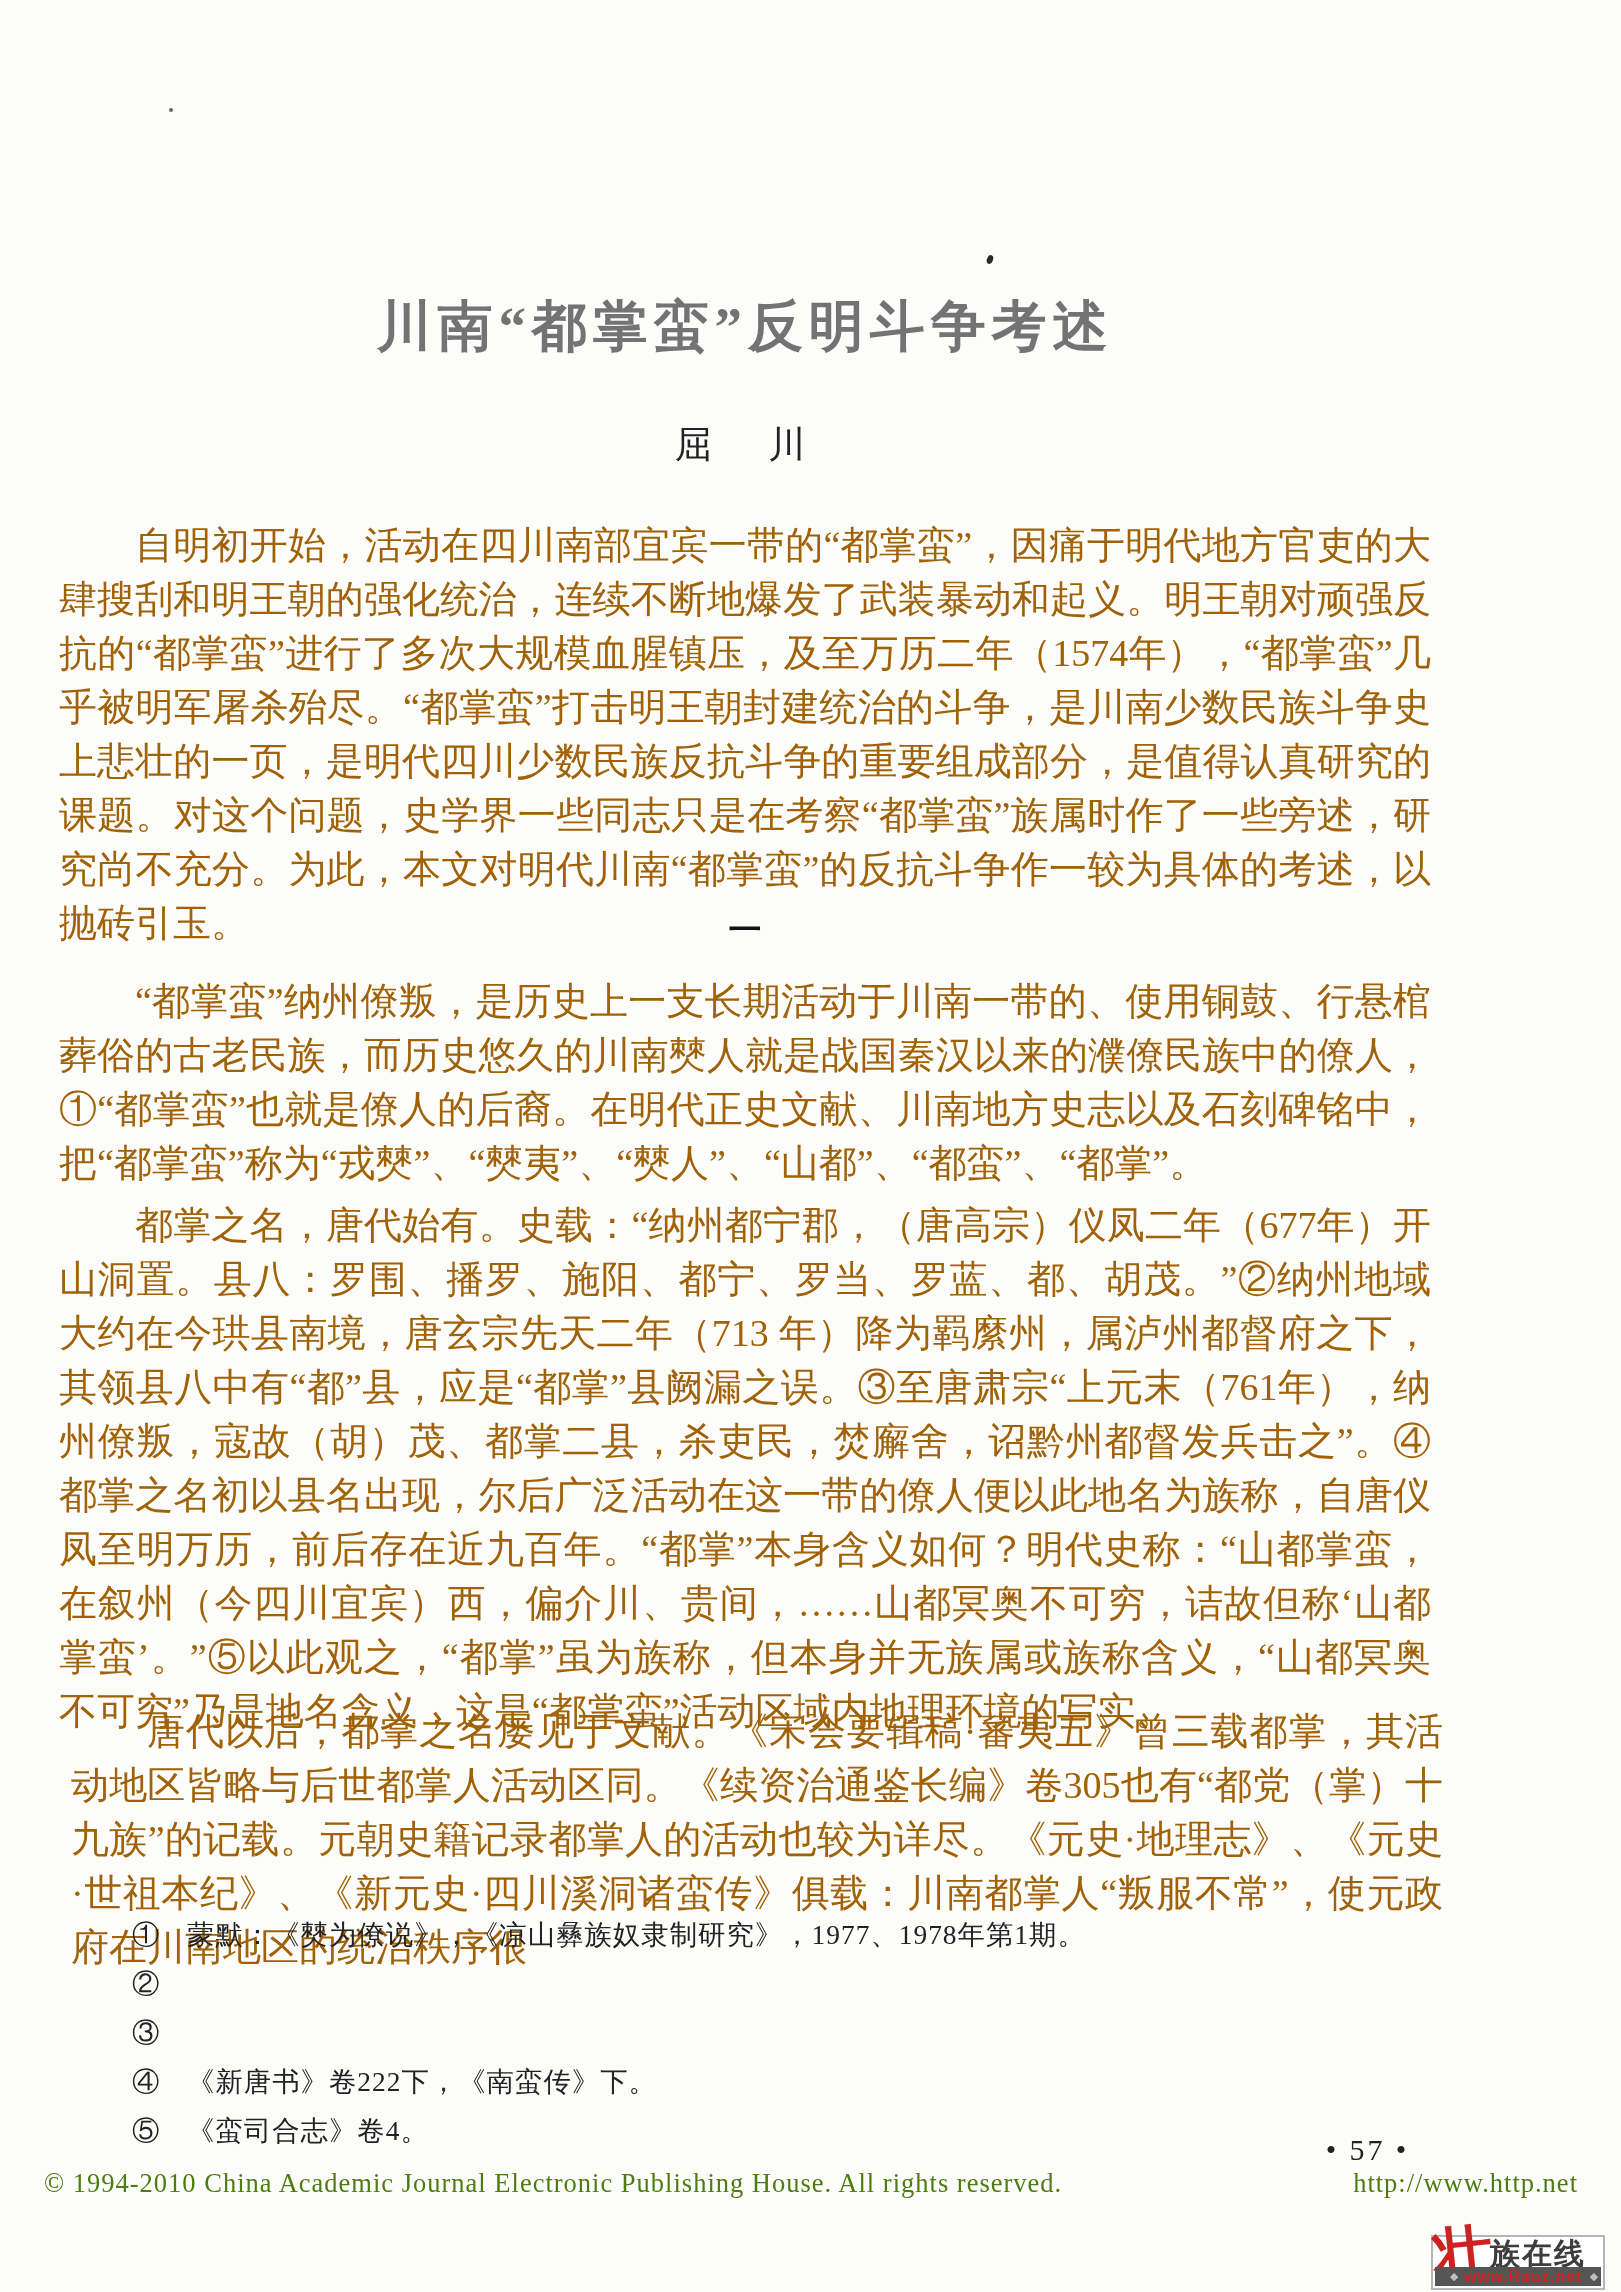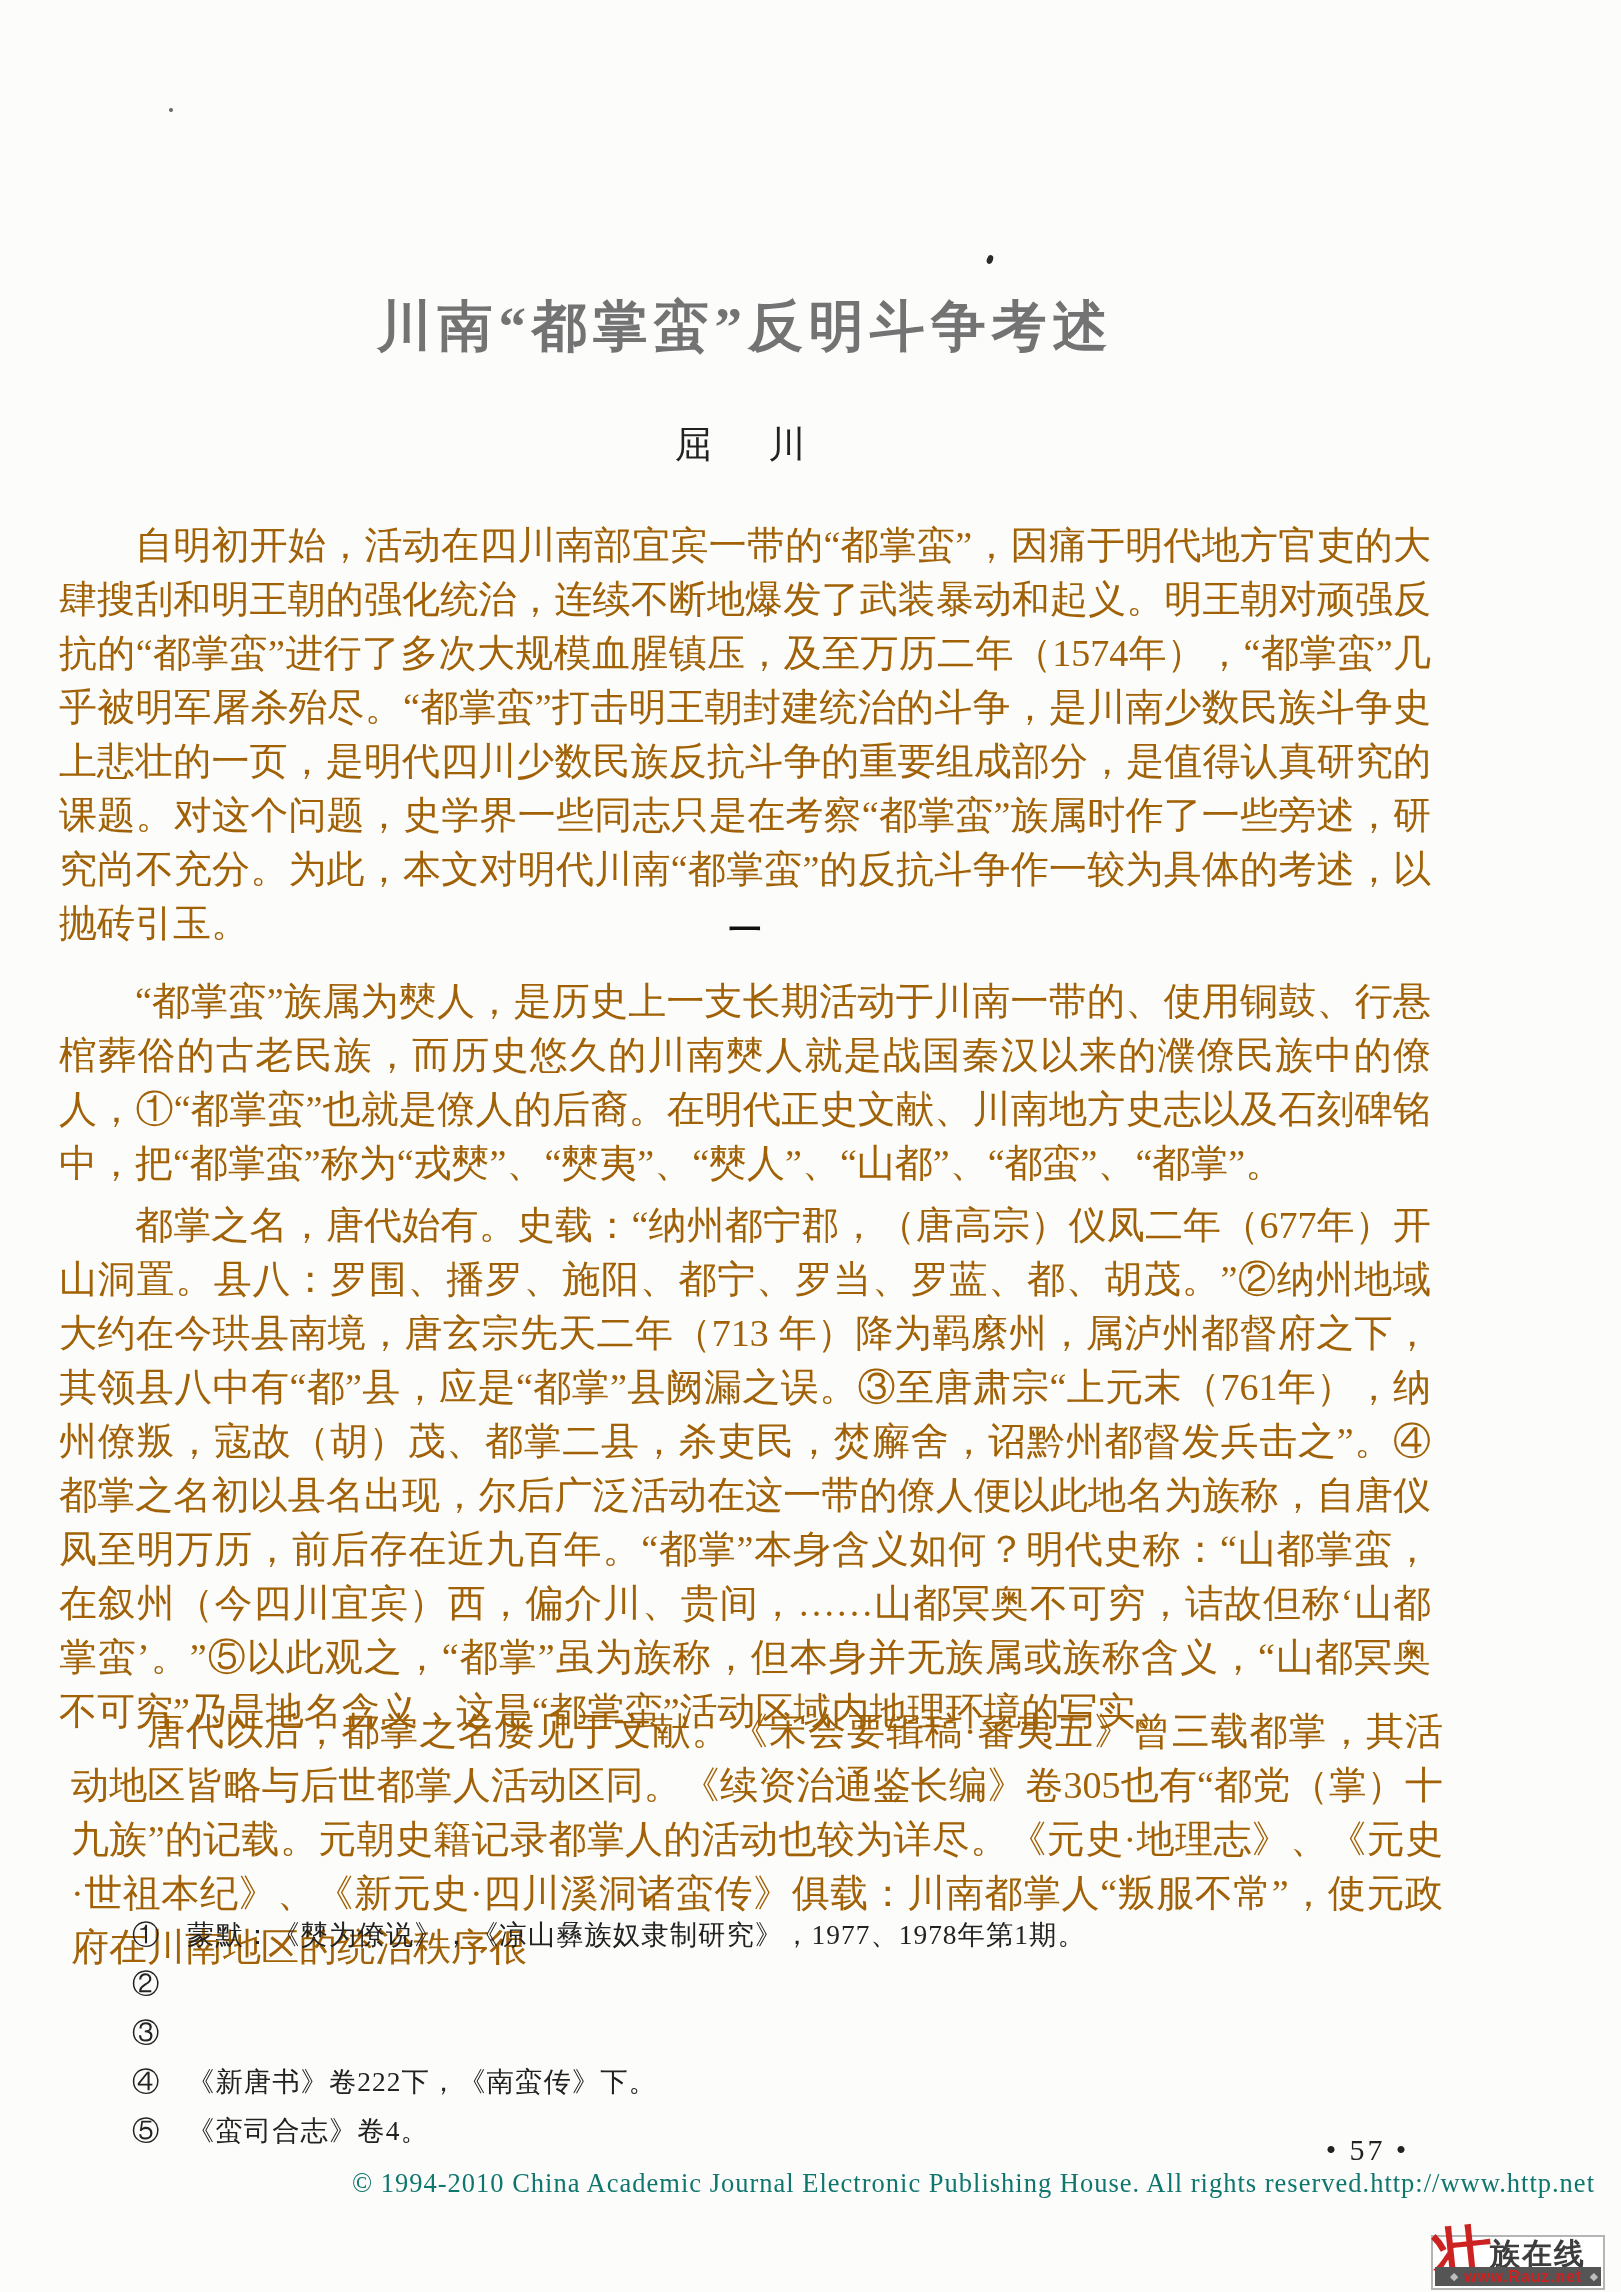--- a/index.html
+++ b/index.html
@@ -34,23 +34,23 @@
     display:flex;align-items:flex-start;height:49px;
     font-size:27.4px;color:#222;
   }
   .footnote-marker{width:55px;flex:0 0 55px;}
   .footnote-text{flex:1;letter-spacing:1px;}
   .page-number{
     position:absolute;left:1294px;top:2133px;width:147px;text-align:center;
     font-size:30px;letter-spacing:2.9px;color:#222;
   }
   .watermark{
-    position:absolute;left:61px;top:2168px;width:1534px;
-    display:flex;justify-content:flex-end;align-items:baseline;
-    font-size:26.5px;color:#0f766e;letter-spacing:1px;white-space:nowrap;
+    position:absolute;left:44px;top:2168px;width:1534px;
+    display:flex;justify-content:space-between;align-items:baseline;
+    font-size:26.5px;color:#4d7c0f;letter-spacing:1px;white-space:nowrap;
   }
   
   .logo{
     position:absolute;left:1431px;top:2235px;width:174px;height:55px;
     background:#ffffff;border:2px solid #b5b5b5;box-sizing:border-box;
     font-family:"Liberation Sans","DejaVu Sans",sans-serif;
   }
   .logo-char{
     position:absolute;left:1px;top:-11.8px;font-size:59px;font-weight:bold;
     color:var(--logo-red,#cc2222);transform:rotate(-6deg);
@@ -79,21 +79,21 @@
 <body>
 
 <h1 class="content page-title" style="position:absolute;margin:0;">川南“都掌蛮”反明斗争考述</h1>
 
 <div class="content author" style="position:absolute;text-align:center;">屈　川</div>
 
 <p class="content para p1" style="position:absolute;margin:0;">自明初开始，活动在四川南部宜宾一带的“都掌蛮”，因痛于明代地方官吏的大肆搜刮和明王朝的强化统治，连续不断地爆发了武装暴动和起义。明王朝对顽强反抗的“都掌蛮”进行了多次大规模血腥镇压，及至万历二年（1574年），“都掌蛮”几乎被明军屠杀殆尽。“都掌蛮”打击明王朝封建统治的斗争，是川南少数民族斗争史上悲壮的一页，是明代四川少数民族反抗斗争的重要组成部分，是值得认真研究的课题。对这个问题，史学界一些同志只是在考察“都掌蛮”族属时作了一些旁述，研究尚不充分。为此，本文对明代川南“都掌蛮”的反抗斗争作一较为具体的考述，以抛砖引玉。</p>
 
 <div class="content divider" style="position:absolute;">一</div>
 
-<p class="content para p2" style="position:absolute;margin:0;">“都掌蛮”族属为僰人，是历史上一支长期活动于川南一带的、使用铜鼓、行悬棺葬俗的古老民族，而历史悠久的川南僰人就是战国秦汉以来的濮僚民族中的僚人，①“都掌蛮”也就是僚人的后裔。在明代正史文献、川南地方史志以及石刻碑铭中，把“都掌蛮”称为“戎僰”、“僰夷”、“僰人”、“山都”、“都蛮”、“都掌”。</p>
+<p class="content para p2" style="position:absolute;margin:0;">“都掌蛮”纳州僚叛，是历史上一支长期活动于川南一带的、使用铜鼓、行悬棺葬俗的古老民族，而历史悠久的川南僰人就是战国秦汉以来的濮僚民族中的僚人，①“都掌蛮”也就是僚人的后裔。在明代正史文献、川南地方史志以及石刻碑铭中，把“都掌蛮”称为“戎僰”、“僰夷”、“僰人”、“山都”、“都蛮”、“都掌”。</p>
 
 <p class="content para p3" style="position:absolute;margin:0;">都掌之名，唐代始有。史载：“纳州都宁郡，（唐高宗）仪凤二年（677年）开山洞置。县八：罗围、播罗、施阳、都宁、罗当、罗蓝、都、胡茂。”②纳州地域大约在今珙县南境，唐玄宗先天二年（713 年）降为羁縻州，属泸州都督府之下，其领县八中有“都”县，应是“都掌”县阙漏之误。③至唐肃宗“上元末（761年），纳州僚叛，寇故（胡）茂、都掌二县，杀吏民，焚廨舍，诏黔州都督发兵击之”。④都掌之名初以县名出现，尔后广泛活动在这一带的僚人便以此地名为族称，自唐仪凤至明万历，前后存在近九百年。“都掌”本身含义如何？明代史称：“山都掌蛮，在叙州（今四川宜宾）西，偏介川、贵间，……山都冥奥不可穷，诘故但称‘山都掌蛮’。”⑤以此观之，“都掌”虽为族称，但本身并无族属或族称含义，“山都冥奥不可穷”乃是地名含义，这是“都掌蛮”活动区域内地理环境的写实。</p>
 
 <p class="content para p4" style="position:absolute;margin:12px;">唐代以后，都掌之名屡见于文献。《宋会要辑稿·蕃夷五》曾三载都掌，其活动地区皆略与后世都掌人活动区同。《续资治通鉴长编》卷305也有“都党（掌）十九族”的记载。元朝史籍记录都掌人的活动也较为详尽。《元史·地理志》、《元史·世祖本纪》、《新元史·四川溪洞诸蛮传》俱载：川南都掌人“叛服不常”，使元政府在川南地区的统治秩序很</p>
 
 <div class="footnotes">
   <div class="footnote-row">
     <span class="footnote-marker">①</span>
     <span class="footnote-text">蒙默：《僰为僚说》，《凉山彝族奴隶制研究》，1977、1978年第1期。</span>
   </div>

